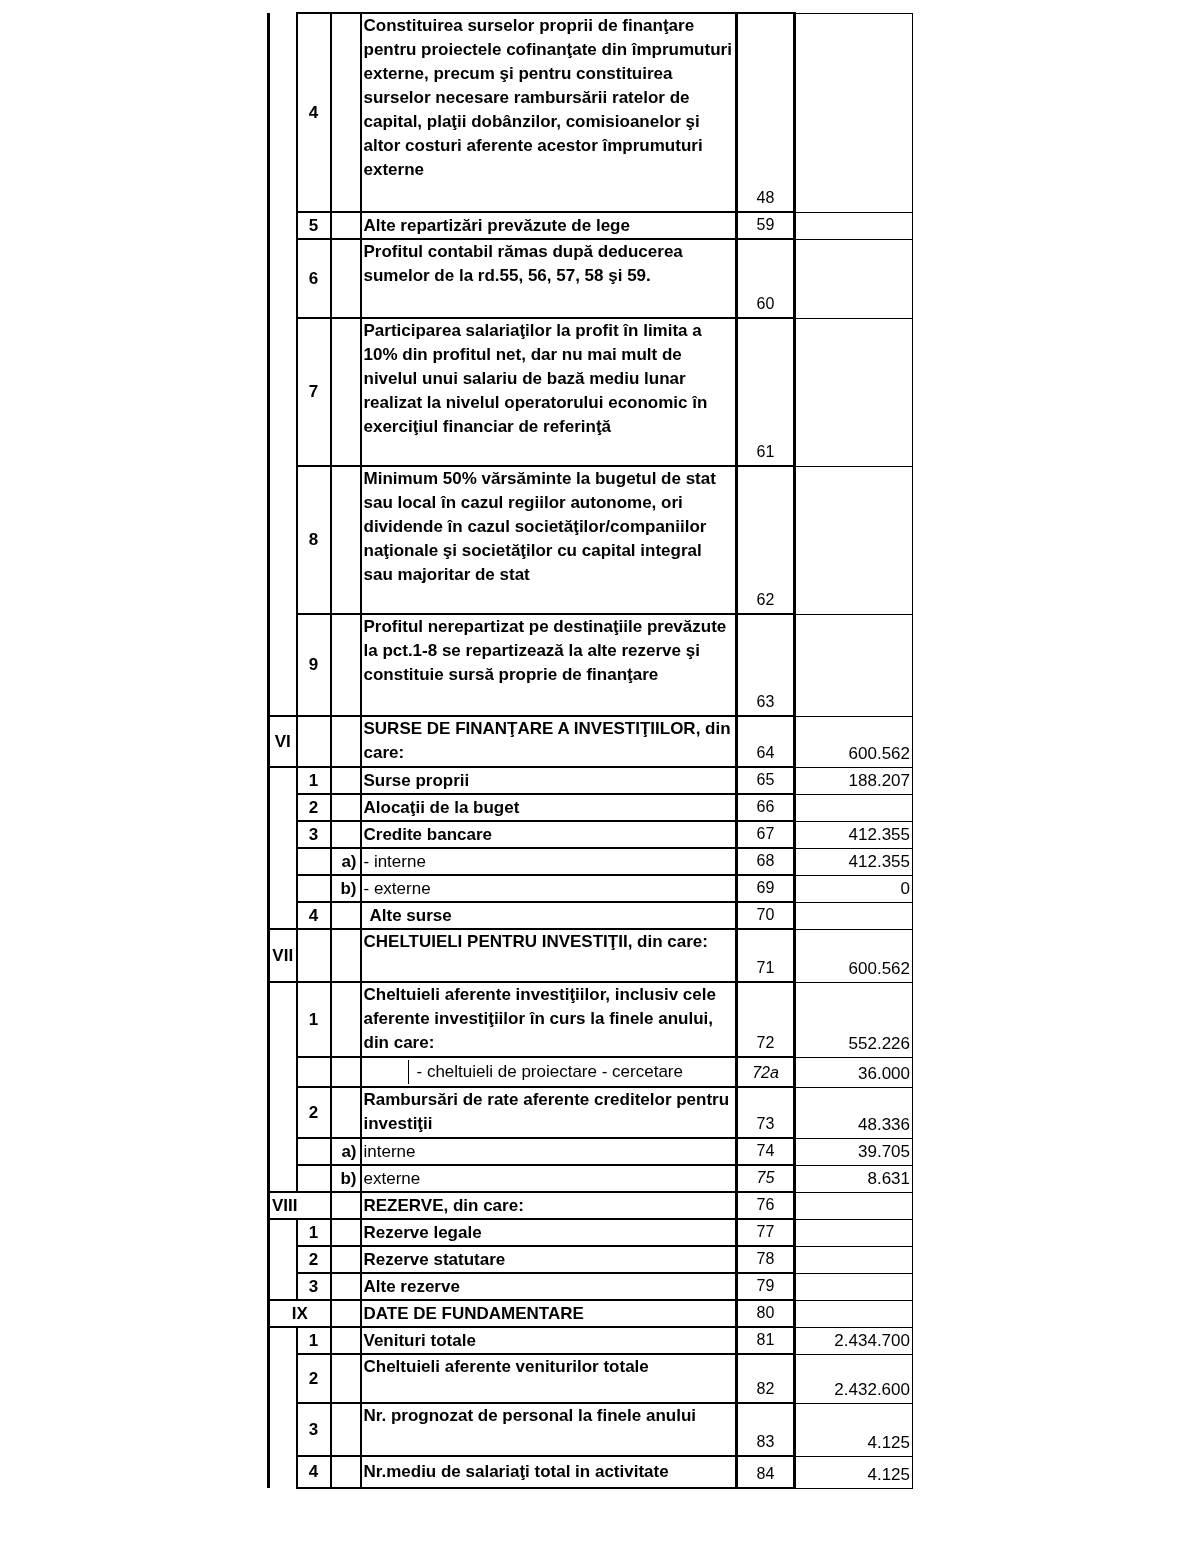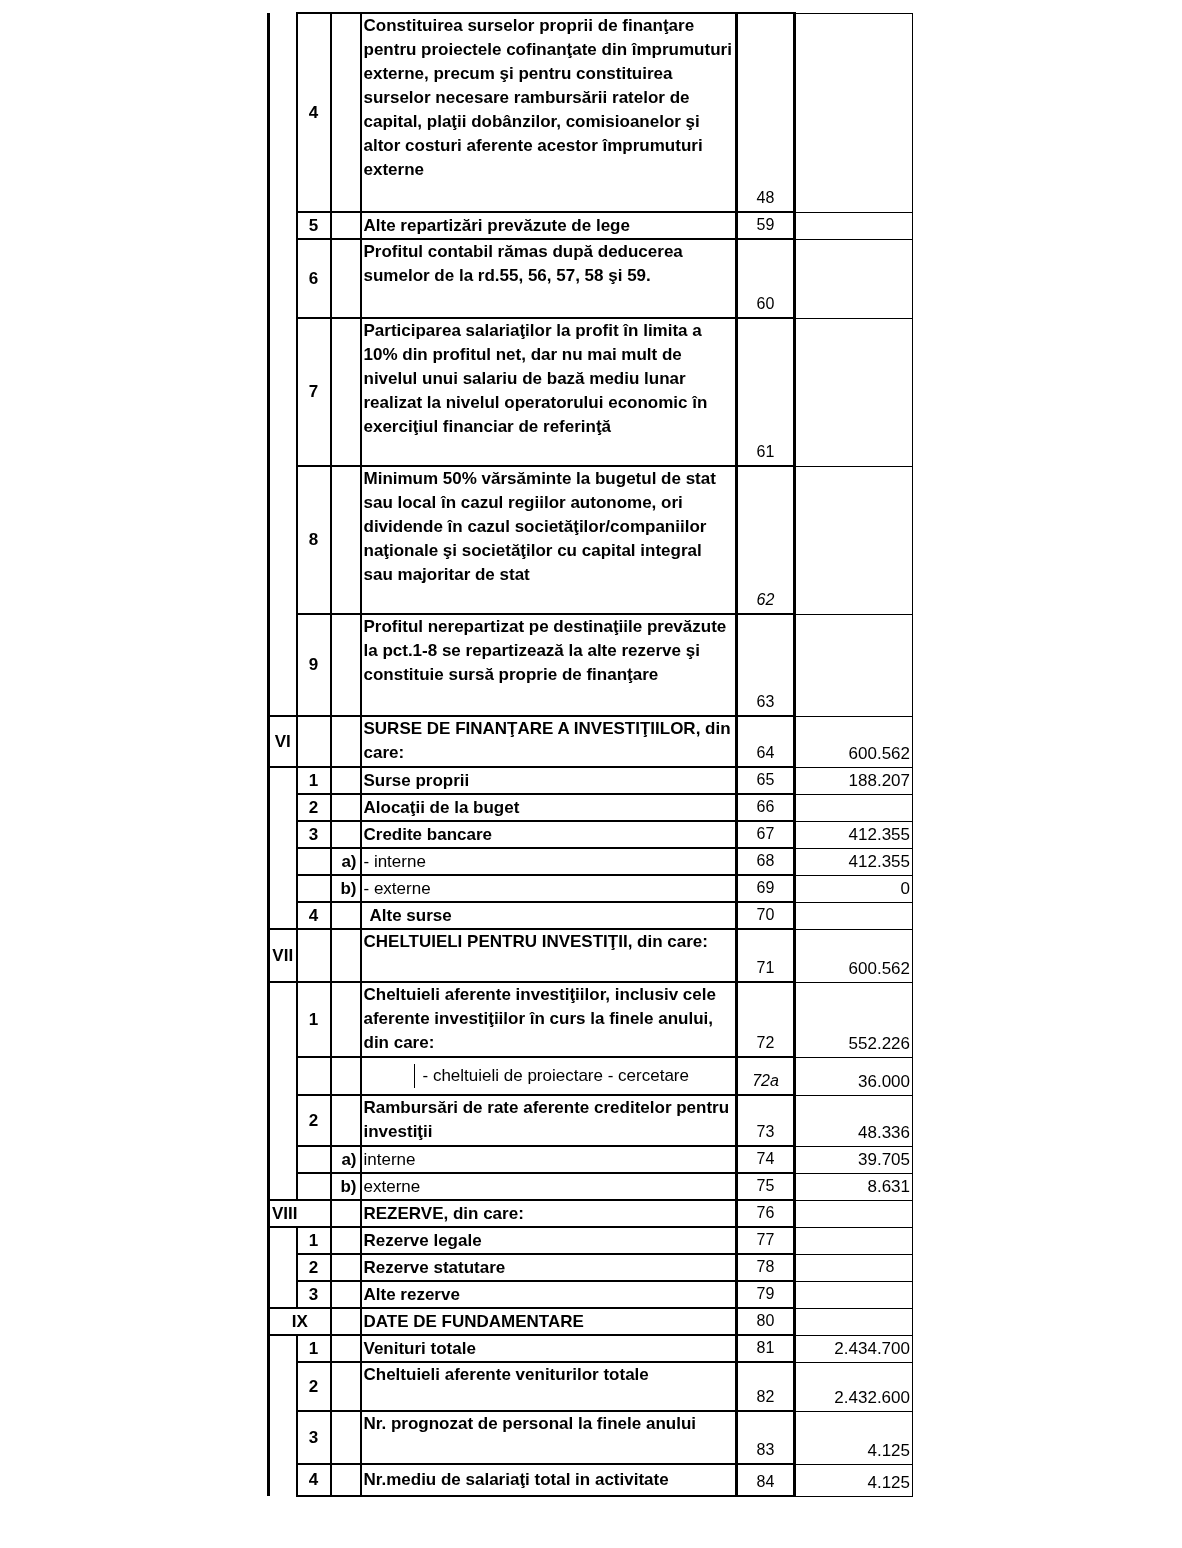--- a/index.html
+++ b/index.html
@@ -72,21 +72,21 @@
           <td class="sub b"></td>
           <td class="label b" style="vertical-align: top;">Participarea salariaţilor la profit în limita a 10% din profitul net,  dar nu mai mult de nivelul unui salariu de bază mediu lunar realizat la nivelul operatorului economic în exerciţiul  financiar de referinţă</td>
           <td class="rd b" style="border-left-width: 3px; border-right-width: 3px;">61</td>
           <td class="val thin"></td>
         </tr>
         <tr style="height: 148px;">
           <td class="roman bl"></td>
           <td class="num b">8</td>
           <td class="sub b"></td>
           <td class="label b" style="vertical-align: top;">Minimum 50% vărsăminte la bugetul de stat sau local în cazul regiilor autonome, ori dividende în cazul societăţilor/companiilor naţionale şi societăţilor cu capital integral sau majoritar de stat</td>
-          <td class="rd b" style="border-left-width: 3px; border-right-width: 3px; font-style: italic;">62</td>
+          <td class="rd b" style="border-left-width: 3px; border-right-width: 3px;">62</td>
           <td class="val thin"></td>
         </tr>
         <tr style="height: 102px;">
           <td class="roman bl"></td>
           <td class="num b">9</td>
           <td class="sub b"></td>
           <td class="label b" style="vertical-align: top;">Profitul nerepartizat pe destinaţiile prevăzute la pct.1-8 se repartizează la alte rezerve şi constituie sursă proprie de finanţare</td>
           <td class="rd b" style="border-left-width: 3px; border-right-width: 3px;">63</td>
           <td class="val thin"></td>
         </tr>
@@ -159,21 +159,21 @@
           <td class="num b">1</td>
           <td class="sub b"></td>
           <td class="label b" style="vertical-align: top;">Cheltuieli aferente investiţiilor, inclusiv cele aferente investiţiilor în curs la finele anului, din care:</td>
           <td class="rd b" style="border-left-width: 3px; border-right-width: 3px;">72</td>
           <td class="val thin">552.226</td>
         </tr>
         <tr style="height: 30px;">
           <td class="roman bl"></td>
           <td class="num b"></td>
           <td class="b"></td>
-          <td class="b" style="padding: 6px;">
+          <td class="b" style="padding: 0px;">
             <div class="inner-sub">
               <div class="spacer"></div>
               <div class="txt">- cheltuieli de proiectare - cercetare</div>
             </div>
           </td>
           <td class="rd b" style="border-left-width: 3px; border-right-width: 3px; font-style: italic;">72a</td>
           <td class="val thin">36.000</td>
         </tr>
         <tr style="height: 51px;">
           <td class="roman bl"></td>
@@ -189,21 +189,21 @@
           <td class="sub b">a)</td>
           <td class="label b light" style="vertical-align: middle;">interne</td>
           <td class="rd b" style="border-left-width: 3px; border-right-width: 3px;">74</td>
           <td class="val thin">39.705</td>
         </tr>
         <tr style="height: 25px;">
           <td class="roman bl"></td>
           <td class="num b"></td>
           <td class="sub b">b)</td>
           <td class="label b light" style="vertical-align: middle;">externe</td>
-          <td class="rd b" style="border-left-width: 3px; border-right-width: 3px;">75</td>
+          <td class="rd b" style="border-left-width: 3px; border-right-width: 3px; font-style: italic;">75</td>
           <td class="val thin">8.631</td>
         </tr>
         <tr style="height: 25px;">
           <td class="roman bl" colspan="2" style="border-top: 2px solid rgb(0, 0, 0); border-bottom: 2px solid rgb(0, 0, 0); border-right: 2px solid rgb(0, 0, 0); text-align: left;">VIII</td>
           <td class="sub b"></td>
           <td class="label b" style="vertical-align: middle;">REZERVE, din care:</td>
           <td class="rd b" style="border-left-width: 3px; border-right-width: 3px;">76</td>
           <td class="val thin"></td>
         </tr>
         <tr style="height: 25px;">

